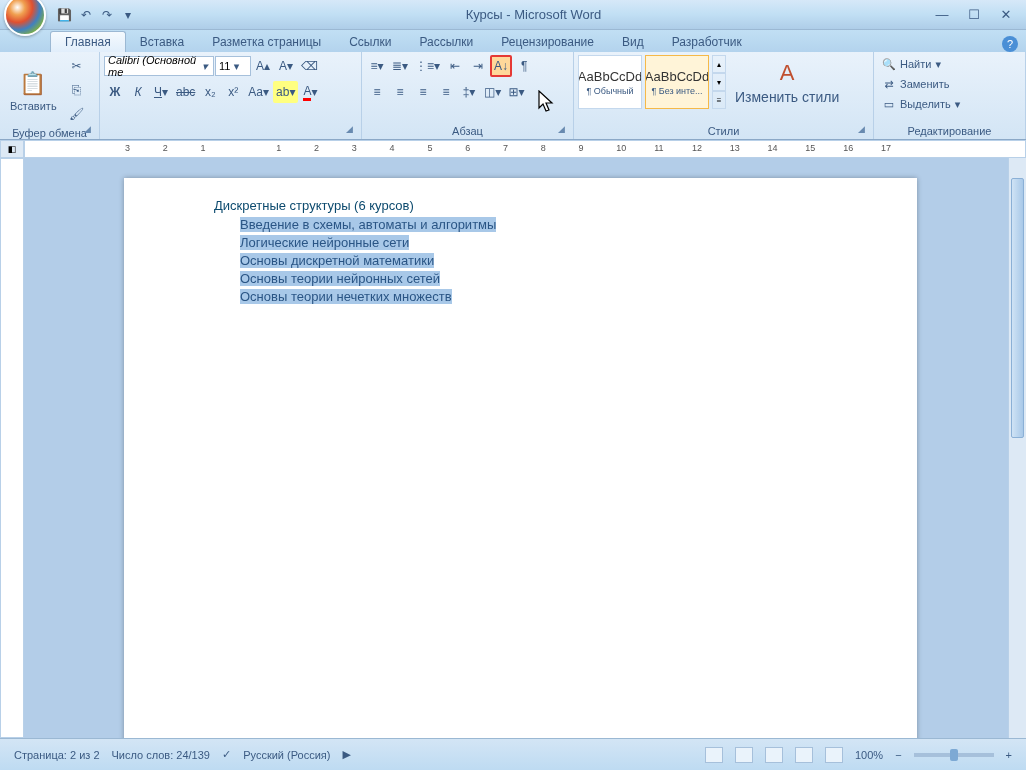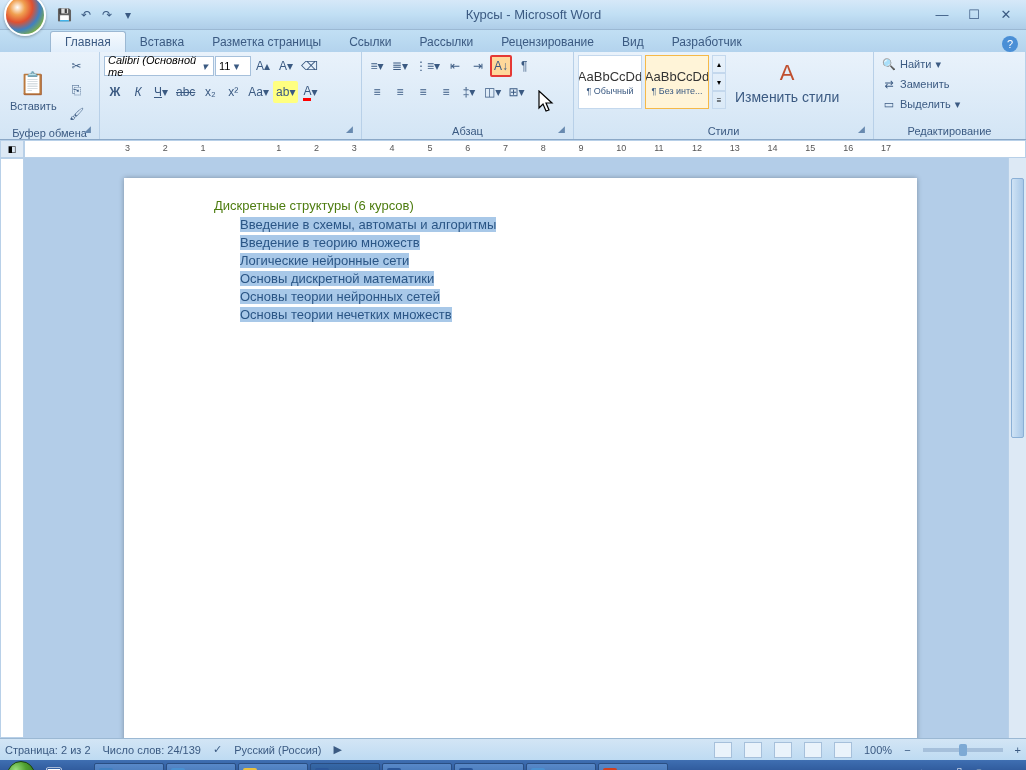--- a/index.html
+++ b/index.html
@@ -51,31 +51,31 @@
 
 
 .work-area { height: 580px; display: flex; }
 .vruler-corner { width: 24px; height: 18px; background: #dde9f5; border: 1px solid #b8d0e8; display: flex; align-items: center; justify-content: center; font-size: 9px; }
 .hruler { height: 18px; background: #fff; border: 1px solid #b8d0e8; position: relative; flex: 1; font-size: 9px; color: #555; overflow: hidden; }
 .hruler-inner { position: absolute; left: 100px; top: 2px; display: flex; }
 .hruler-mark { position: relative; width: 37.8px; text-align: left; }
 .vruler { width: 24px; background: #fff; border: 1px solid #b8d0e8; }
 .doc-scroll { flex: 1; background: #b3cde8; overflow: auto; position: relative; }
 .page { width: 793px; min-height: 1000px; background: #fff; margin: 20px auto 20px 100px; box-shadow: 0 0 5px rgba(0,0,0,0.3); padding: 20px 90px; }
-.doc-heading { font-size: 13px; color: #4d7c0f; margin-bottom: 2px; }
+.doc-heading { font-size: 13px; color: #0c4a6e; margin-bottom: 2px; }
 .doc-line { display: inline-block; font-size: 13px; color: #2a5585; margin-top: 2px; margin-left: 26px; }
 .selected-text { background: #a8c8e8; }
 .scroll-v { position: absolute; right: 0; top: 0; width: 18px; bottom: 0; background: #dde9f5; border-left: 1px solid #b8d0e8; }
 .scroll-thumb { position: absolute; left: 2px; right: 2px; background: linear-gradient(to right, #cfe3f5, #a8c8e8); border: 1px solid #8bb0d6; border-radius: 2px; }
 
 
 .cursor-arrow { position: absolute; z-index: 50; font-size: 24px; color: #000; pointer-events: none; }
 
 
-.statusbar { height: 22px; background: linear-gradient(to bottom, #d3e5f5, #bedbf2); display: flex; align-items: center; font-size: 11px; color: #3b5a82; border-top: 1px solid #9bb8d3; padding: 0 5px; gap: 12px; }
+.statusbar { height: 32px; background: linear-gradient(to bottom, #d3e5f5, #bedbf2); display: flex; align-items: center; font-size: 11px; color: #3b5a82; border-top: 1px solid #9bb8d3; padding: 0 14px; gap: 12px; }
 .status-right { margin-left: auto; display: flex; align-items: center; gap: 12px; }
 .view-btn { width: 18px; height: 16px; border: 1px solid #a6c0db; background: #eaf3fb; cursor: pointer; }
 .zoom-slider { width: 80px; height: 4px; background: #a6c0db; position: relative; }
 .zoom-thumb { position: absolute; width: 8px; height: 12px; background: #7da9d4; top: -4px; left: 36px; border-radius: 2px; }
 
 
 .taskbar { height: 30px; background: linear-gradient(to bottom, #3f6fb2 0%, #2a5394 50%, #1e3f74 100%); display: flex; align-items: center; padding: 0 2px; gap: 2px; }
 .start-btn { width: 38px; height: 28px; display: flex; align-items: center; justify-content: center; }
 .start-orb { width: 28px; height: 28px; border-radius: 50%; background: radial-gradient(circle at 30% 30%, #9be080 0%, #4fa030 40%, #2a6018 100%); border: 1px solid #1a4010; display: flex; flex-wrap: wrap; overflow: hidden; }
 .ql { width: 24px; height: 24px; display: flex; align-items: center; justify-content: center; color: #fff; cursor: pointer; }
@@ -260,21 +260,20 @@
     </div>
   </div>
 </div>
 
 <div class="work-area">
   <div class="vruler"></div>
   <div class="doc-scroll">
     <div class="page">
       <div class="doc-heading">Дискретные структуры (6 курсов)</div>
       <div><span class="doc-line selected-text">Введение в схемы, автоматы и алгоритмы</span></div>
-      <div><span class="doc-line selected-text">Введение в теорию множеств</span></div>
       <div><span class="doc-line selected-text">Логические нейронные сети</span></div>
       <div><span class="doc-line selected-text">Основы дискретной математики</span></div>
       <div><span class="doc-line selected-text">Основы теории нейронных сетей</span></div>
       <div><span class="doc-line selected-text">Основы теории нечетких множеств</span></div>
     </div>
     <div class="scroll-v">
       <div class="scroll-thumb" style="top:20px;height:260px"></div>
     </div>
   </div>
 </div>

